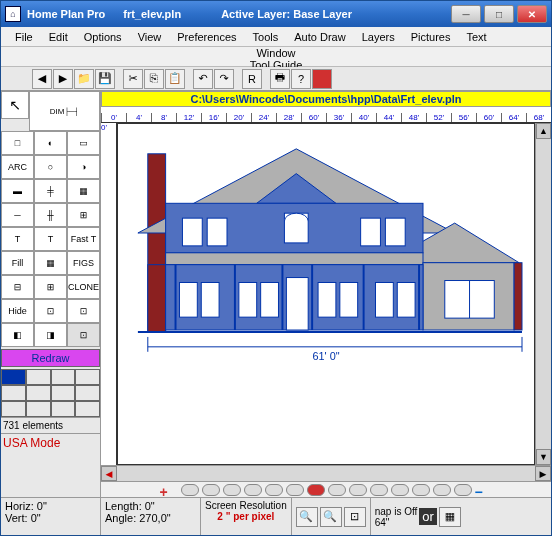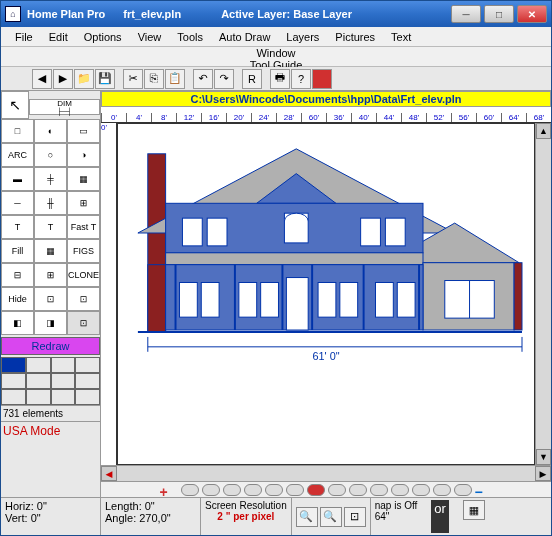--- a/index.html
+++ b/index.html
@@ -22,21 +22,21 @@
 
 .toolbar-top { height: 24px; background: #e8e8e8; display: flex; align-items: center; padding: 2px 2px; gap: 1px; border-bottom: 1px solid #999; }
 .tbtn { width: 20px; height: 20px; background: #f0f0f0; border: 1px solid #999; display: flex; align-items: center; justify-content: center; cursor: pointer; font-size: 11px; }
 .tbtn.red { background: #d03030; }
 
 .work-area { flex: 1; display: flex; overflow: hidden; }
 
 .left-panel { width: 100px; background: #e8e8e8; border-right: 1px solid #999; display: flex; flex-direction: column; }
 .left-top { display: flex; }
 .arrow-box { width: 28px; height: 28px; border: 1px solid #999; background: #fff; display: flex; align-items: center; justify-content: center; font-size: 14px; }
-.dim-box { flex: 1; height: 16px; border: 1px solid #999; background: #fff; display: flex; flex-direction: column; align-items: center; justify-content: center; font-size: 8px; margin-top: 8px; }
+.dim-box { flex: 1; height: 40px; border: 1px solid #999; background: #fff; display: flex; flex-direction: row; align-items: center; justify-content: center; font-size: 8px; }
 
 .tool-grid { display: grid; grid-template-columns: 1fr 1fr 1fr; gap: 0; }
 .tool-cell { height: 24px; border: 1px solid #999; background: #fff; display: flex; align-items: center; justify-content: center; font-size: 9px; cursor: pointer; overflow: hidden; }
 .tool-cell.off { background: #e0e0e0; }
 
 .redraw-btn { height: 18px; border: 1px solid #666; background: #d946ef; display: flex; align-items: center; justify-content: center; color: #003399; font-size: 11px; cursor: pointer; margin-top: 2px; }
 
 .color-grid { display: grid; grid-template-columns: repeat(4, 1fr); height: 48px; margin-top: 2px; }
 .color-cell { border: 1px solid #666; }
 .color-cell.sel { background: #0033aa; }
@@ -66,21 +66,21 @@
 .dot-btn.plus { background: none; border: none; color: #d03030; font-weight: bold; font-size: 14px; }
 .dot-btn.minus { background: none; border: none; color: #0066cc; font-weight: bold; font-size: 14px; }
 
 .status-bar { height: 38px; background: #e8e8e8; border-top: 1px solid #999; display: flex; }
 .status-left { width: 100px; padding: 2px 4px; border-right: 1px solid #999; font-size: 11px; }
 .status-mid { width: 100px; padding: 2px 4px; border-right: 1px solid #999; font-size: 11px; }
 .status-res { padding: 2px 4px; border-right: 1px solid #999; font-size: 10px; text-align: center; }
 .status-res .red { color: #c00; font-weight: bold; }
 .status-zoom { display: flex; align-items: center; gap: 2px; padding: 0 4px; border-right: 1px solid #999; }
 .zbtn { width: 22px; height: 20px; border: 1px solid #888; background: #f0f0f0; display: flex; align-items: center; justify-content: center; cursor: pointer; font-size: 11px; }
-.status-snap { padding: 2px 4px; font-size: 10px; display: flex; gap: 14px; }
+.status-snap { padding: 2px 4px; font-size: 10px; display: flex; align-items: center; gap: 2px; }
 .snap-or { background: #333; color: #fff; padding: 1px 3px; font-size: 13px; }
 
 .house-svg { position: absolute; top: 10px; left: 10px; right: 10px; bottom: 10px; }
 </style>
 </head>
 <body>
 
 <div class="window">
 
   <div class="titlebar">
@@ -93,20 +93,21 @@
       <div class="win-btn">□</div>
       <div class="win-btn close">✕</div>
     </div>
   </div>
 
   <div class="menubar">
     <div class="menu-item">File</div>
     <div class="menu-item">Edit</div>
     <div class="menu-item">Options</div>
     <div class="menu-item">View</div>
+    <div class="menu-item">Preferences</div>
     <div class="menu-item">Tools</div>
     <div class="menu-item">Auto Draw</div>
     <div class="menu-item">Layers</div>
     <div class="menu-item">Pictures</div>
     <div class="menu-item">Text</div>
   </div>
   <div class="menubar2">
     <div class="menu-item">Window</div>
     <div class="menu-item">Tool Guide</div>
     <div class="menu-item">Help</div>

